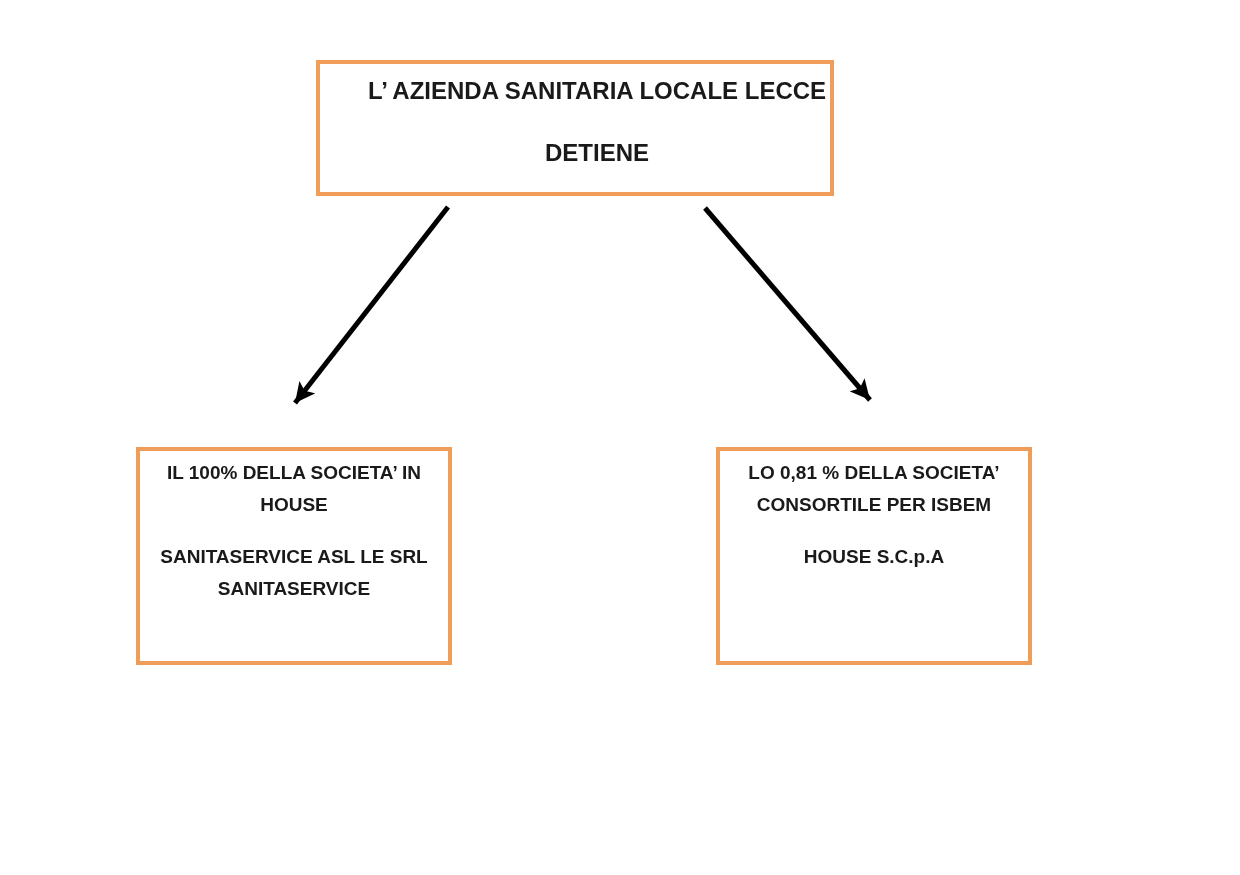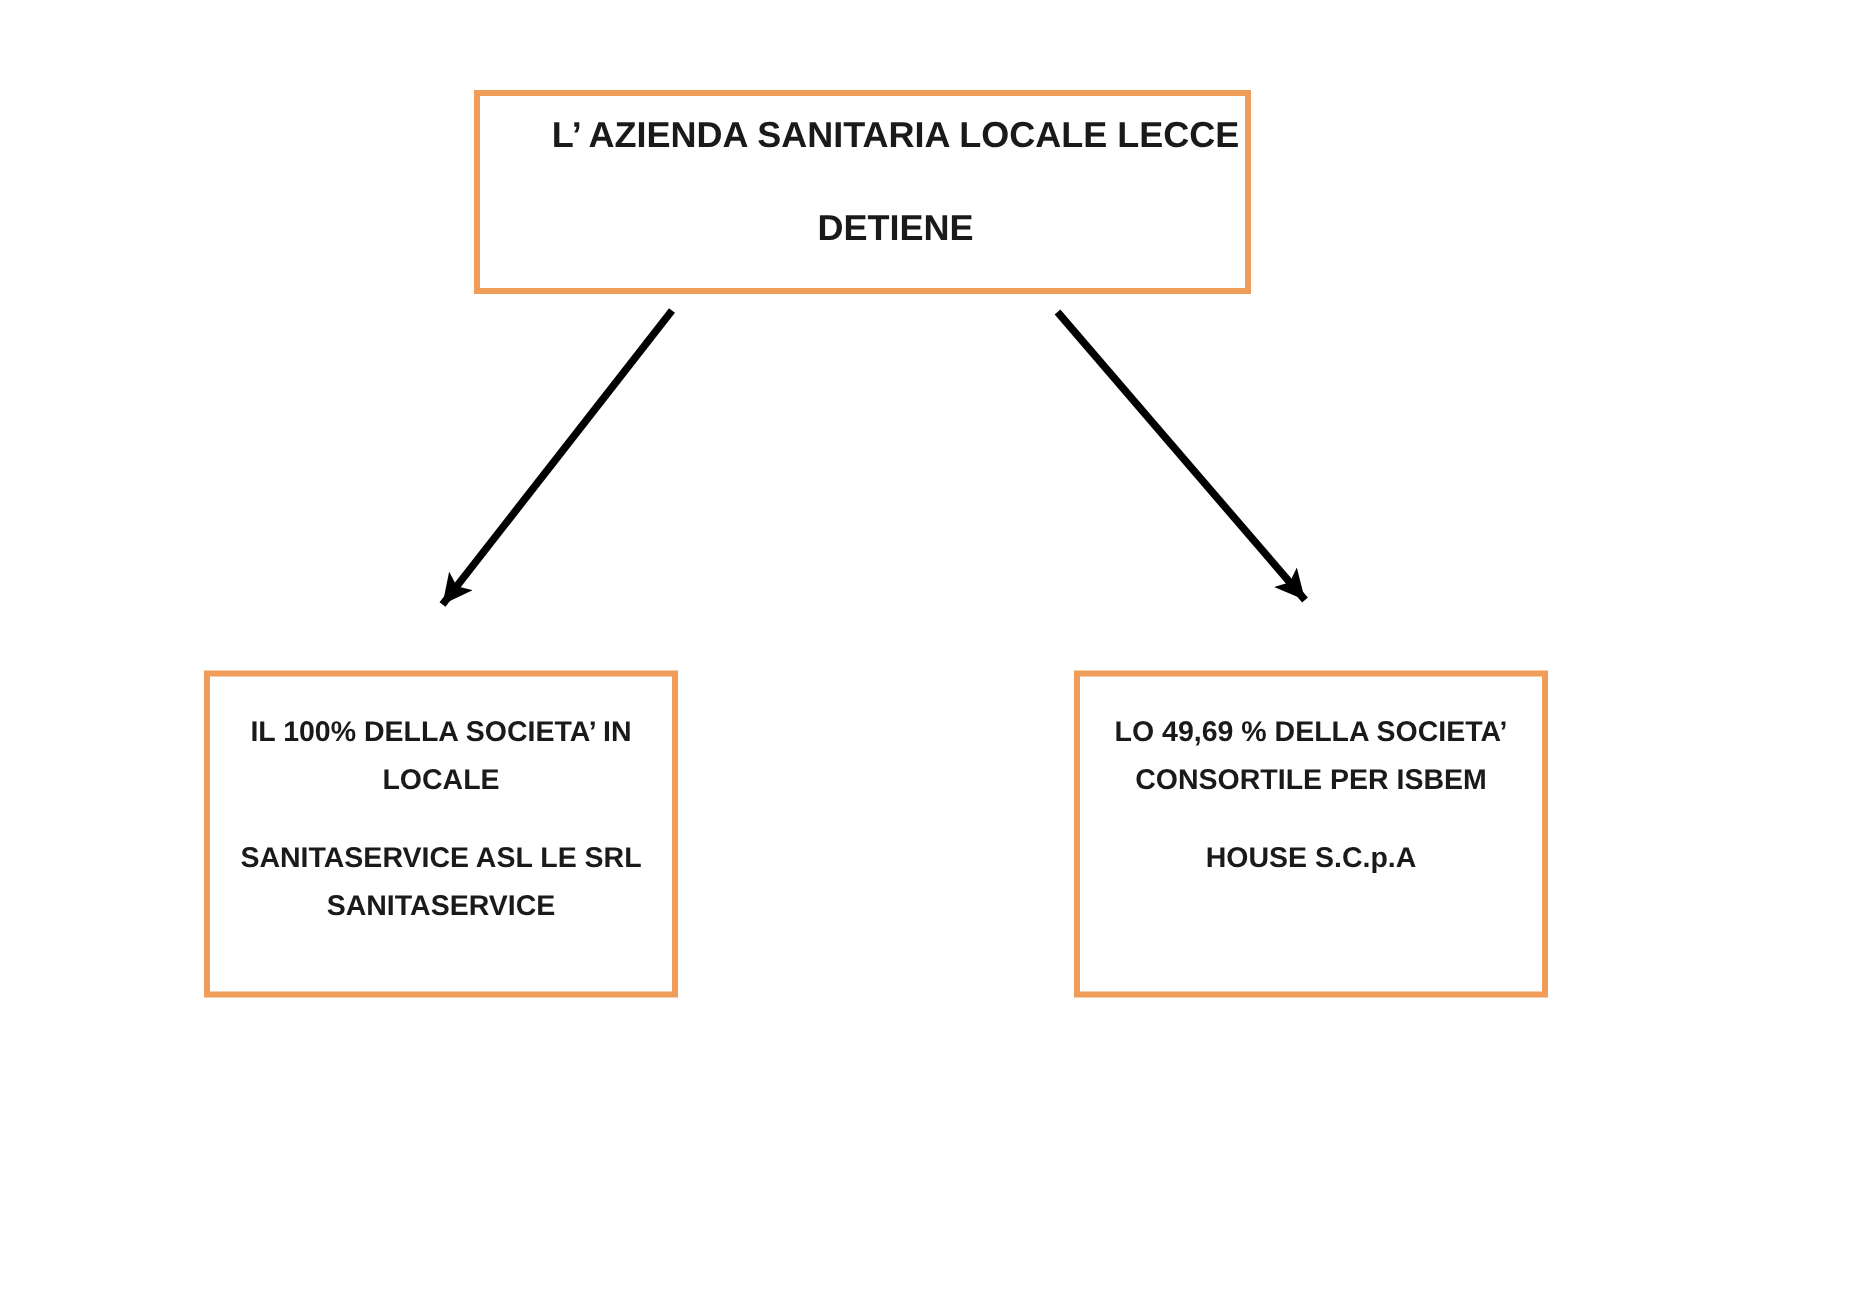--- a/index.html
+++ b/index.html
@@ -46,21 +46,21 @@
     width: 518px; height: 136px;
     font-size: 24px;
     padding-top: 10px;
   }
   .box-root p { line-height: 34px; padding-left: 44px; }
   .box-root p.second { margin-top: 28px; text-align: center; }
   .box-child {
     width: 316px; height: 218px;
     top: 447px;
     font-size: 19px;
-    padding-top: 22px;
+    padding-top: 6px;
   }
   .box-child p { line-height: 32px; }
   .box-child p.second { margin-top: 20px; }
   .box-left  { left: 136px; }
   .box-right { left: 716px; }
 </style>
 </head>
 <body>
 
 <div class="canvas">
@@ -76,31 +76,31 @@
   </svg>
 
   <div class="box box-root">
     <p>L’ AZIENDA SANITARIA LOCALE LECCE</p>
     <p class="second">DETIENE</p>
   </div>
 
   <div class="box box-child box-left">
     <p>
       <span>IL 100% DELLA SOCIETA’ IN</span><br>
-      <span>LOCALE</span>
+      <span>HOUSE</span>
     </p>
     <p class="second">
       <span>SANITASERVICE ASL LE SRL</span><br>
       <span>SANITASERVICE</span>
     </p>
   </div>
 
   <div class="box box-child box-right">
     <p>
-      <span>LO 49,69 % DELLA SOCIETA’</span><br>
+      <span>LO 0,81 % DELLA SOCIETA’</span><br>
       <span>CONSORTILE PER ISBEM</span>
     </p>
     <p class="second">
       <span>HOUSE S.C.p.A</span>
     </p>
   </div>
 
 </div>
 
 </body></html>

